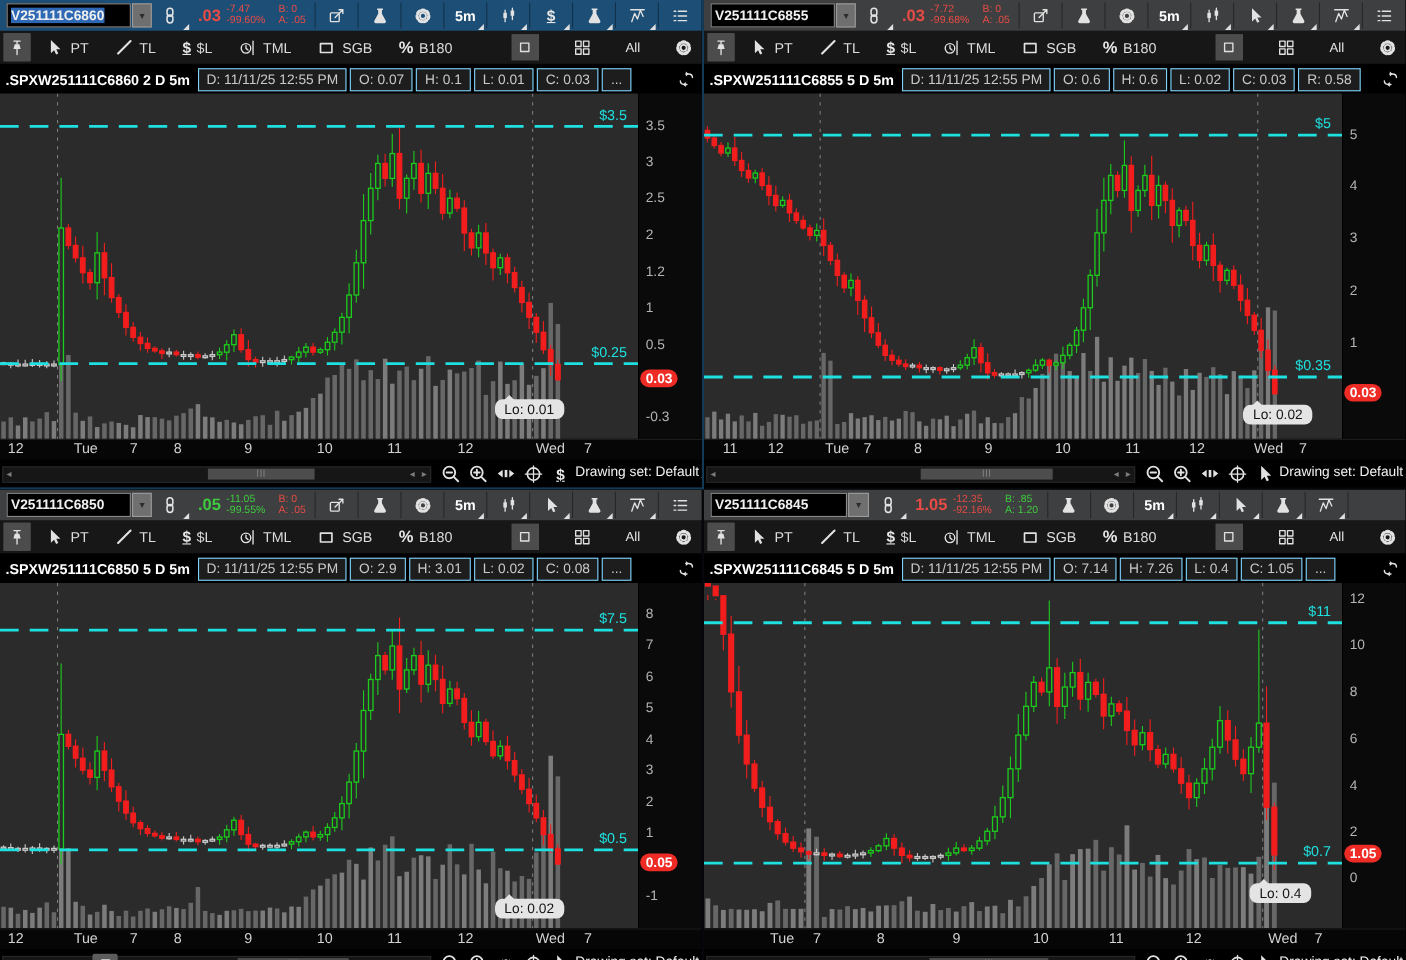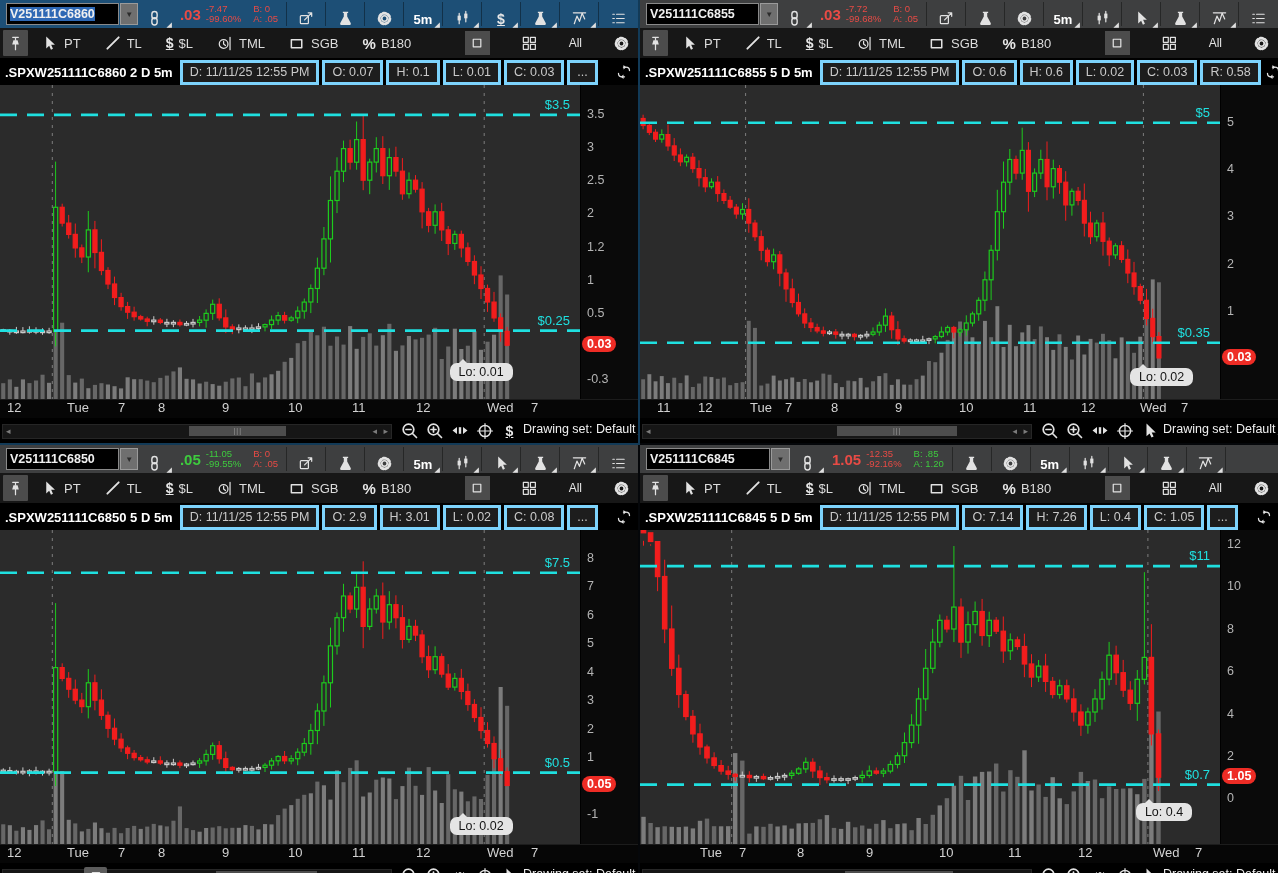--- a/index.html
+++ b/index.html
@@ -8,21 +8,21 @@
   .panel.active{box-shadow:0 0 0 2px #123a57;}
   
   .hdr{height:28px;flex:0 0 28px;display:flex;align-items:center;padding:0 3px;position:relative;}
   .hdr.active{background:#1d4f76;}
   .hdr.inactive{background:#3e3f40;}
   .sym-input{width:116px;height:20px;background:#000;border:1px solid #8a8a8a;color:#f0f0f0;
     font-size:12.5px;font-weight:bold;display:flex;align-items:center;padding:0 3px;margin-left:3px;}
   .sym-input .sel{background:#2e68b4;}
   .drop-btn{width:17px;height:20px;background:#6f6f6f;border:1px solid #9a9a9a;color:#2c2c2c;
     font-size:8px;display:flex;align-items:center;justify-content:center;margin-left:1px;}
-  .hic{min-width:30px;padding:0 2px;height:26px;display:flex;align-items:flex-end;justify-content:center;position:relative;}
+  .hic{min-width:30px;padding:0 2px;height:26px;display:flex;align-items:center;justify-content:center;position:relative;}
   .hsep{width:1px;height:24px;background:rgba(0,0,0,.38);margin:0 2px;flex:0 0 1px;}
   .price{font-size:15px;font-weight:bold;margin:0 5px 0 8px;}
   .red{color:#e84b45;}
   .green{color:#3ecb3e;}
   .mini{font-size:9.5px;line-height:10.5px;white-space:nowrap;}
   .interval{color:#fff;font-size:13px;font-weight:bold;}
   .corner{position:absolute;right:0;bottom:-1px;font-size:7px;color:#e0e0e0;line-height:7px;}
   .pushright{margin-left:auto;}
   .dol{color:#e8e8e8;font-size:14px;font-weight:bold;text-decoration:underline;}
   .pct{color:#e8e8e8;font-size:15px;font-weight:bold;}
@@ -31,21 +31,21 @@
     font-size:13px;border-bottom:1px solid #000;}
   .pinbtn{width:25px;height:26px;background:#4c4c4c;display:flex;align-items:center;justify-content:center;
     margin:0 14px 0 3px;border-radius:1px;}
   .tool{display:flex;align-items:center;gap:5px;margin-right:24px;cursor:default;}
   .dtb-right{margin-left:auto;display:flex;align-items:center;gap:31px;padding-right:8px;}
   .sqbtn{width:25px;height:24px;background:#4c4c4c;display:flex;align-items:center;justify-content:center;}
   .all{font-size:12px;color:#e5e5e5;}
   
   .titlebar{height:26px;flex:0 0 26px;background:#000;display:flex;align-items:center;font-size:12.5px;color:#c9c9c9;}
   .tb-sym{color:#fff;font-weight:bold;padding:0 7px 0 5px;font-size:13px;white-space:nowrap;}
-  .tb-cell{padding:1px 7px;background:#1d1d1d;border:3px solid #7dd3fc;margin-right:3px;white-space:nowrap;height:17px;display:flex;align-items:center;}
+  .tb-cell{padding:1px 7px;background:#1d1d1d;border:1px solid #7dd3fc;margin-right:3px;white-space:nowrap;height:17px;display:flex;align-items:center;}
   .tb-restore{margin-left:auto;padding-right:5px;}
   
   .chart{flex:1;display:flex;min-height:0;position:relative;}
   .plot{position:relative;background:#2b2b2b;flex:1;min-width:0;}
   .plot svg{position:absolute;left:0;top:0;}
   .axis{width:57px;flex:0 0 57px;background:#0a0a0a;position:relative;color:#b4b4b4;font-size:12.5px;border-left:1px solid #000;}
   .tick{position:absolute;left:6px;}
   .badge{position:absolute;left:1px;background:#ee2c25;color:#fff;font-weight:bold;font-size:12.5px;
     padding:1px 5px;border-radius:8px;}
   .lo-tip{position:absolute;background:#e4e4e4;color:#141414;font-size:12.5px;padding:2px 9px;

